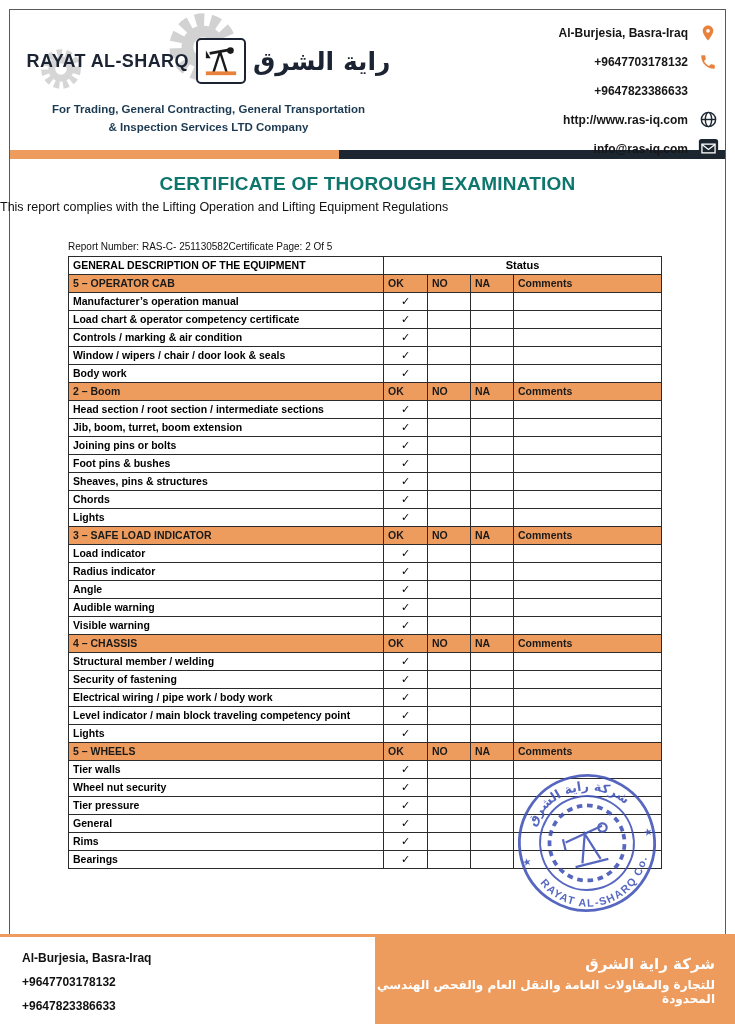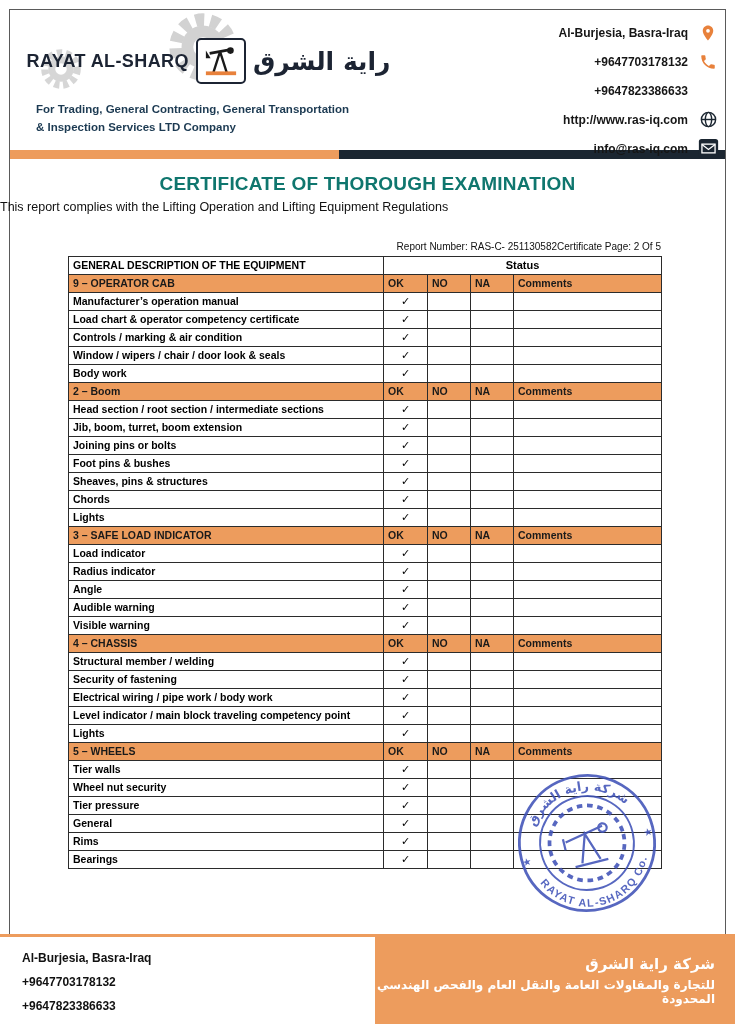--- a/index.html
+++ b/index.html
@@ -10,38 +10,38 @@
   
   .logo-block{position:absolute;left:36px;top:16px;width:345px;z-index:2;}
   .gear{position:absolute;opacity:.75;z-index:0;}
   .gear-big{left:128px;top:-8px;}
   .gear-small{left:2px;top:30px;}
   .logo-row{position:relative;z-index:1;display:flex;align-items:center;justify-content:center;gap:7px;padding-top:22px;}
   .logo-en{font-size:18px;font-weight:bold;color:#1C2433;letter-spacing:.4px;white-space:nowrap;}
   .logo-ar{font-size:25px;font-weight:bold;color:#1C2433;font-family:"DejaVu Sans",sans-serif;white-space:nowrap;}
   .pump-box{width:46px;height:42px;border:2px solid #1C2433;border-radius:5px;background:#fff;
             display:flex;align-items:center;justify-content:center;flex:0 0 auto;}
-  .tagline{position:relative;z-index:1;margin-top:16px;font-size:11.5px;font-weight:bold;
+  .tagline{position:relative;z-index:1;margin-top:16px;text-align:center;font-size:11.5px;font-weight:bold;
            color:#1C3A52;line-height:1.6;}
 
   .contact-block{position:absolute;right:16px;top:18px;width:260px;z-index:2;}
   .contact-row{display:flex;align-items:center;justify-content:flex-end;gap:9px;height:29px;}
   .contact-text{font-size:12px;font-weight:bold;color:#161616;}
   .contact-icon{width:22px;height:22px;flex:0 0 22px;display:flex;align-items:center;justify-content:center;}
 
   .divider{position:absolute;left:10px;right:10px;top:150px;height:9px;z-index:1;
            background:linear-gradient(to right,#ED9C5D 0 46%,#1B2631 46% 100%);}
 
   
   .doc-title{position:absolute;top:173px;left:0;width:100%;text-align:center;
              font-size:19px;font-weight:bold;color:#0f766e;letter-spacing:.2px;}
   .doc-subtitle{position:absolute;top:200px;left:0;width:100%;text-align:left;font-size:12.5px;color:#111;}
 
   .report-row{position:absolute;top:241px;left:68px;width:593px;display:flex;
-              justify-content:flex-end;font-size:10px;color:#111;}
+              justify-content:flex-start;font-size:10px;color:#111;}
 
   
   .table-wrap{position:absolute;top:256px;left:68px;width:593px;z-index:1;}
   table{border-collapse:collapse;width:100%;table-layout:fixed;}
   td{border:1px solid #2b2b2b;padding:2px 4px;font-size:10.5px;line-height:13px;color:#000;
      overflow:hidden;}
   .head-desc{font-weight:bold;}
   .head-status{font-weight:bold;text-align:center;font-size:11px;}
   .section-row td{background:#ED9C5D;font-weight:bold;color:#1a1a1a;}
   .sec-title{text-align:left;}
@@ -162,21 +162,21 @@
           <col style="width:43px">
           <col style="width:43px">
           <col style="width:148px">
       </colgroup>
       <tbody>
         <tr>
           <td class="head-desc">GENERAL DESCRIPTION OF THE EQUIPMENT</td>
           <td class="head-status" colspan="4">Status</td>
         </tr>
       <tr class="section-row">
-            <td class="sec-title">9 – OPERATOR CAB</td>
+            <td class="sec-title">5 – OPERATOR CAB</td>
             <td class="sec-col">OK</td>
             <td class="sec-col">NO</td>
             <td class="sec-col">NA</td>
             <td class="sec-col">Comments</td>
           </tr>
           <tr>
             <td class="label-cell">Manufacturer’s operation manual</td>
             <td class="check-cell">✓</td>
             <td class="check-cell"></td>
             <td class="check-cell"></td>

